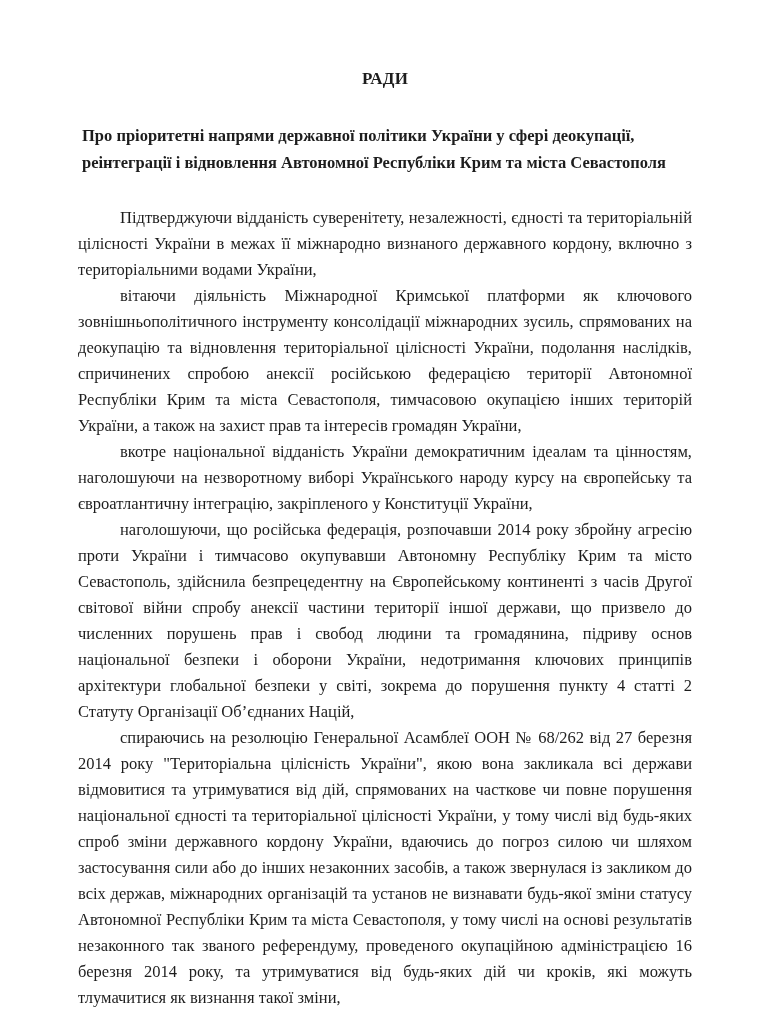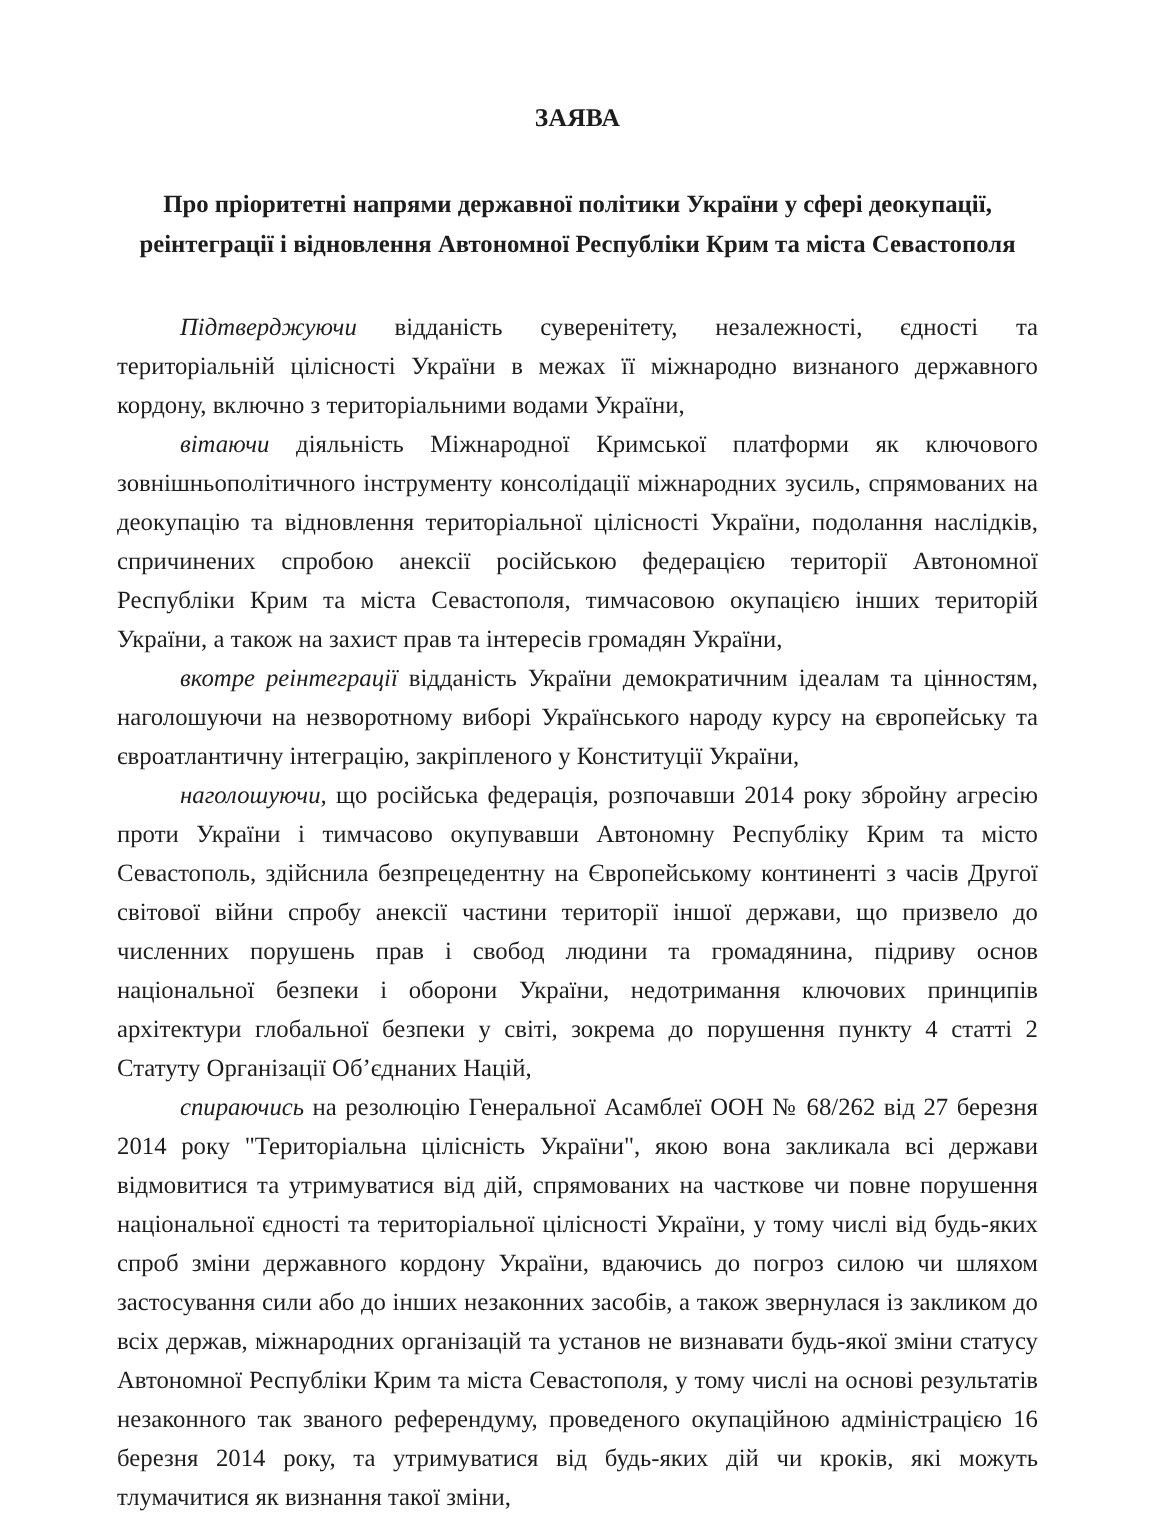--- a/index.html
+++ b/index.html
@@ -18,59 +18,57 @@
     color: #1d1d1d;
   }
   .doc-title {
     text-align: center;
     font-weight: bold;
     font-size: 17px;
     line-height: 25px;
     letter-spacing: 0.2px;
   }
   .doc-subtitle {
-    text-align: center;
     font-weight: bold;
     font-size: 16.5px;
     line-height: 27px;
     margin: 31px auto 0 auto;
     max-width: 606px;
   }
   .doc-body {
     margin-top: 29px;
     font-size: 16.5px;
     line-height: 26px;
     text-align: justify;
   }
   .para {
     margin: 0;
     text-indent: 42px;
   }
   .lead {
-    font-style: italic;
   }
 </style>
 </head>
 <body>
 
 <div class="page">
 
   <div class="doc-title">
-    <div>ЗАЯВА</div>
+    <div>РАДИ</div>
   </div>
 
   <div class="doc-subtitle">Про пріоритетні напрями державної політики України у сфері деокупації, реінтеграції і відновлення Автономної Республіки Крим та міста Севастополя</div>
 
   <div class="doc-body">
 
     <p class="para"><span class="lead">Підтверджуючи</span><span> відданість суверенітету, незалежності, єдності та територіальній цілісності України в межах її міжнародно визнаного державного кордону, включно з територіальними водами України,</span></p>
 
     <p class="para"><span class="lead">вітаючи</span><span> діяльність Міжнародної Кримської платформи як ключового зовнішньополітичного інструменту консолідації міжнародних зусиль, спрямованих на деокупацію та відновлення територіальної цілісності України, подолання наслідків, спричинених спробою анексії російською федерацією території Автономної Республіки Крим та міста Севастополя, тимчасовою окупацією інших територій України, а також на захист прав та інтересів громадян України,</span></p>
 
-    <p class="para"><span class="lead">вкотре реінтеграції</span><span> відданість України демократичним ідеалам та цінностям, наголошуючи на незворотному виборі Українського народу курсу на європейську та євроатлантичну інтеграцію, закріпленого у Конституції України,</span></p>
+    <p class="para"><span class="lead">вкотре національної</span><span> відданість України демократичним ідеалам та цінностям, наголошуючи на незворотному виборі Українського народу курсу на європейську та євроатлантичну інтеграцію, закріпленого у Конституції України,</span></p>
 
     <p class="para"><span class="lead">наголошуючи,</span><span> що російська федерація, розпочавши 2014 року збройну агресію проти України і тимчасово окупувавши Автономну Республіку Крим та місто Севастополь, здійснила безпрецедентну на Європейському континенті з часів Другої світової війни спробу анексії частини території іншої держави, що призвело до численних порушень прав і свобод людини та громадянина, підриву основ національної безпеки і оборони України, недотримання ключових принципів архітектури глобальної безпеки у світі, зокрема до порушення пункту 4 статті 2 Статуту Організації Об’єднаних Націй,</span></p>
 
     <p class="para"><span class="lead">спираючись</span><span> на резолюцію Генеральної Асамблеї ООН № 68/262 від 27 березня 2014 року "Територіальна цілісність України", якою вона закликала всі держави відмовитися та утримуватися від дій, спрямованих на часткове чи повне порушення національної єдності та територіальної цілісності України, у тому числі від будь-яких спроб зміни державного кордону України, вдаючись до погроз силою чи шляхом застосування сили або до інших незаконних засобів, а також звернулася із закликом до всіх держав, міжнародних організацій та установ не визнавати будь-якої зміни статусу Автономної Республіки Крим та міста Севастополя, у тому числі на основі результатів незаконного так званого референдуму, проведеного окупаційною адміністрацією 16 березня 2014 року, та утримуватися від будь-яких дій чи кроків, які можуть тлумачитися як визнання такої зміни,</span></p>
 
   </div>
 
 </div>
 
 </body></html>

